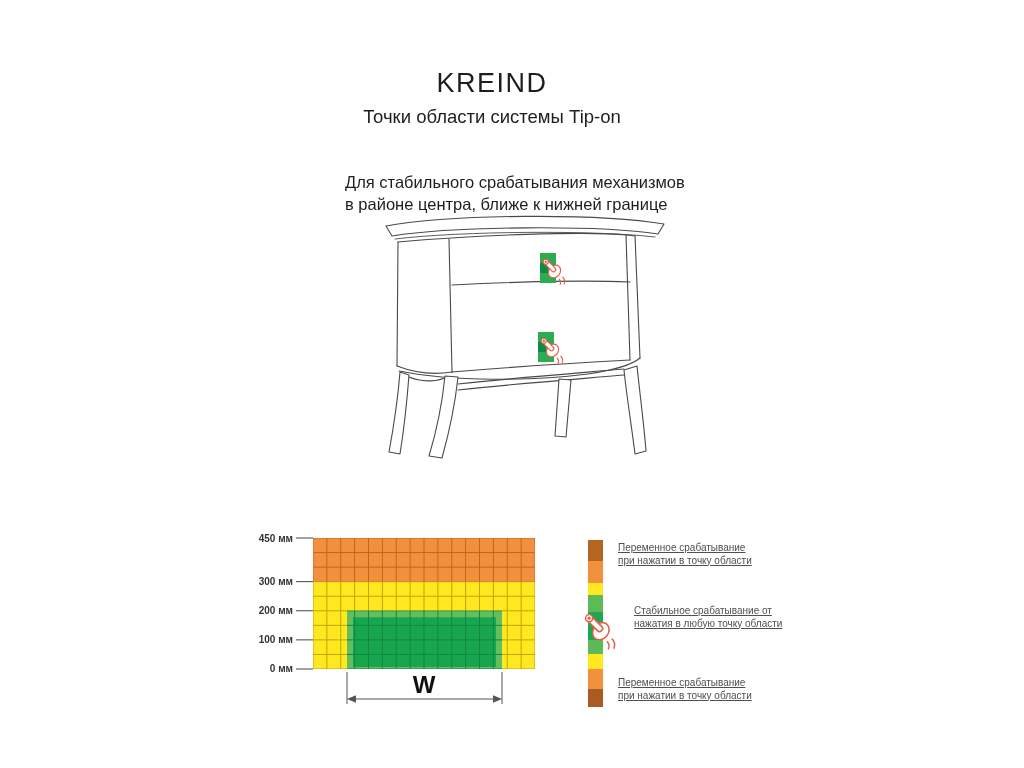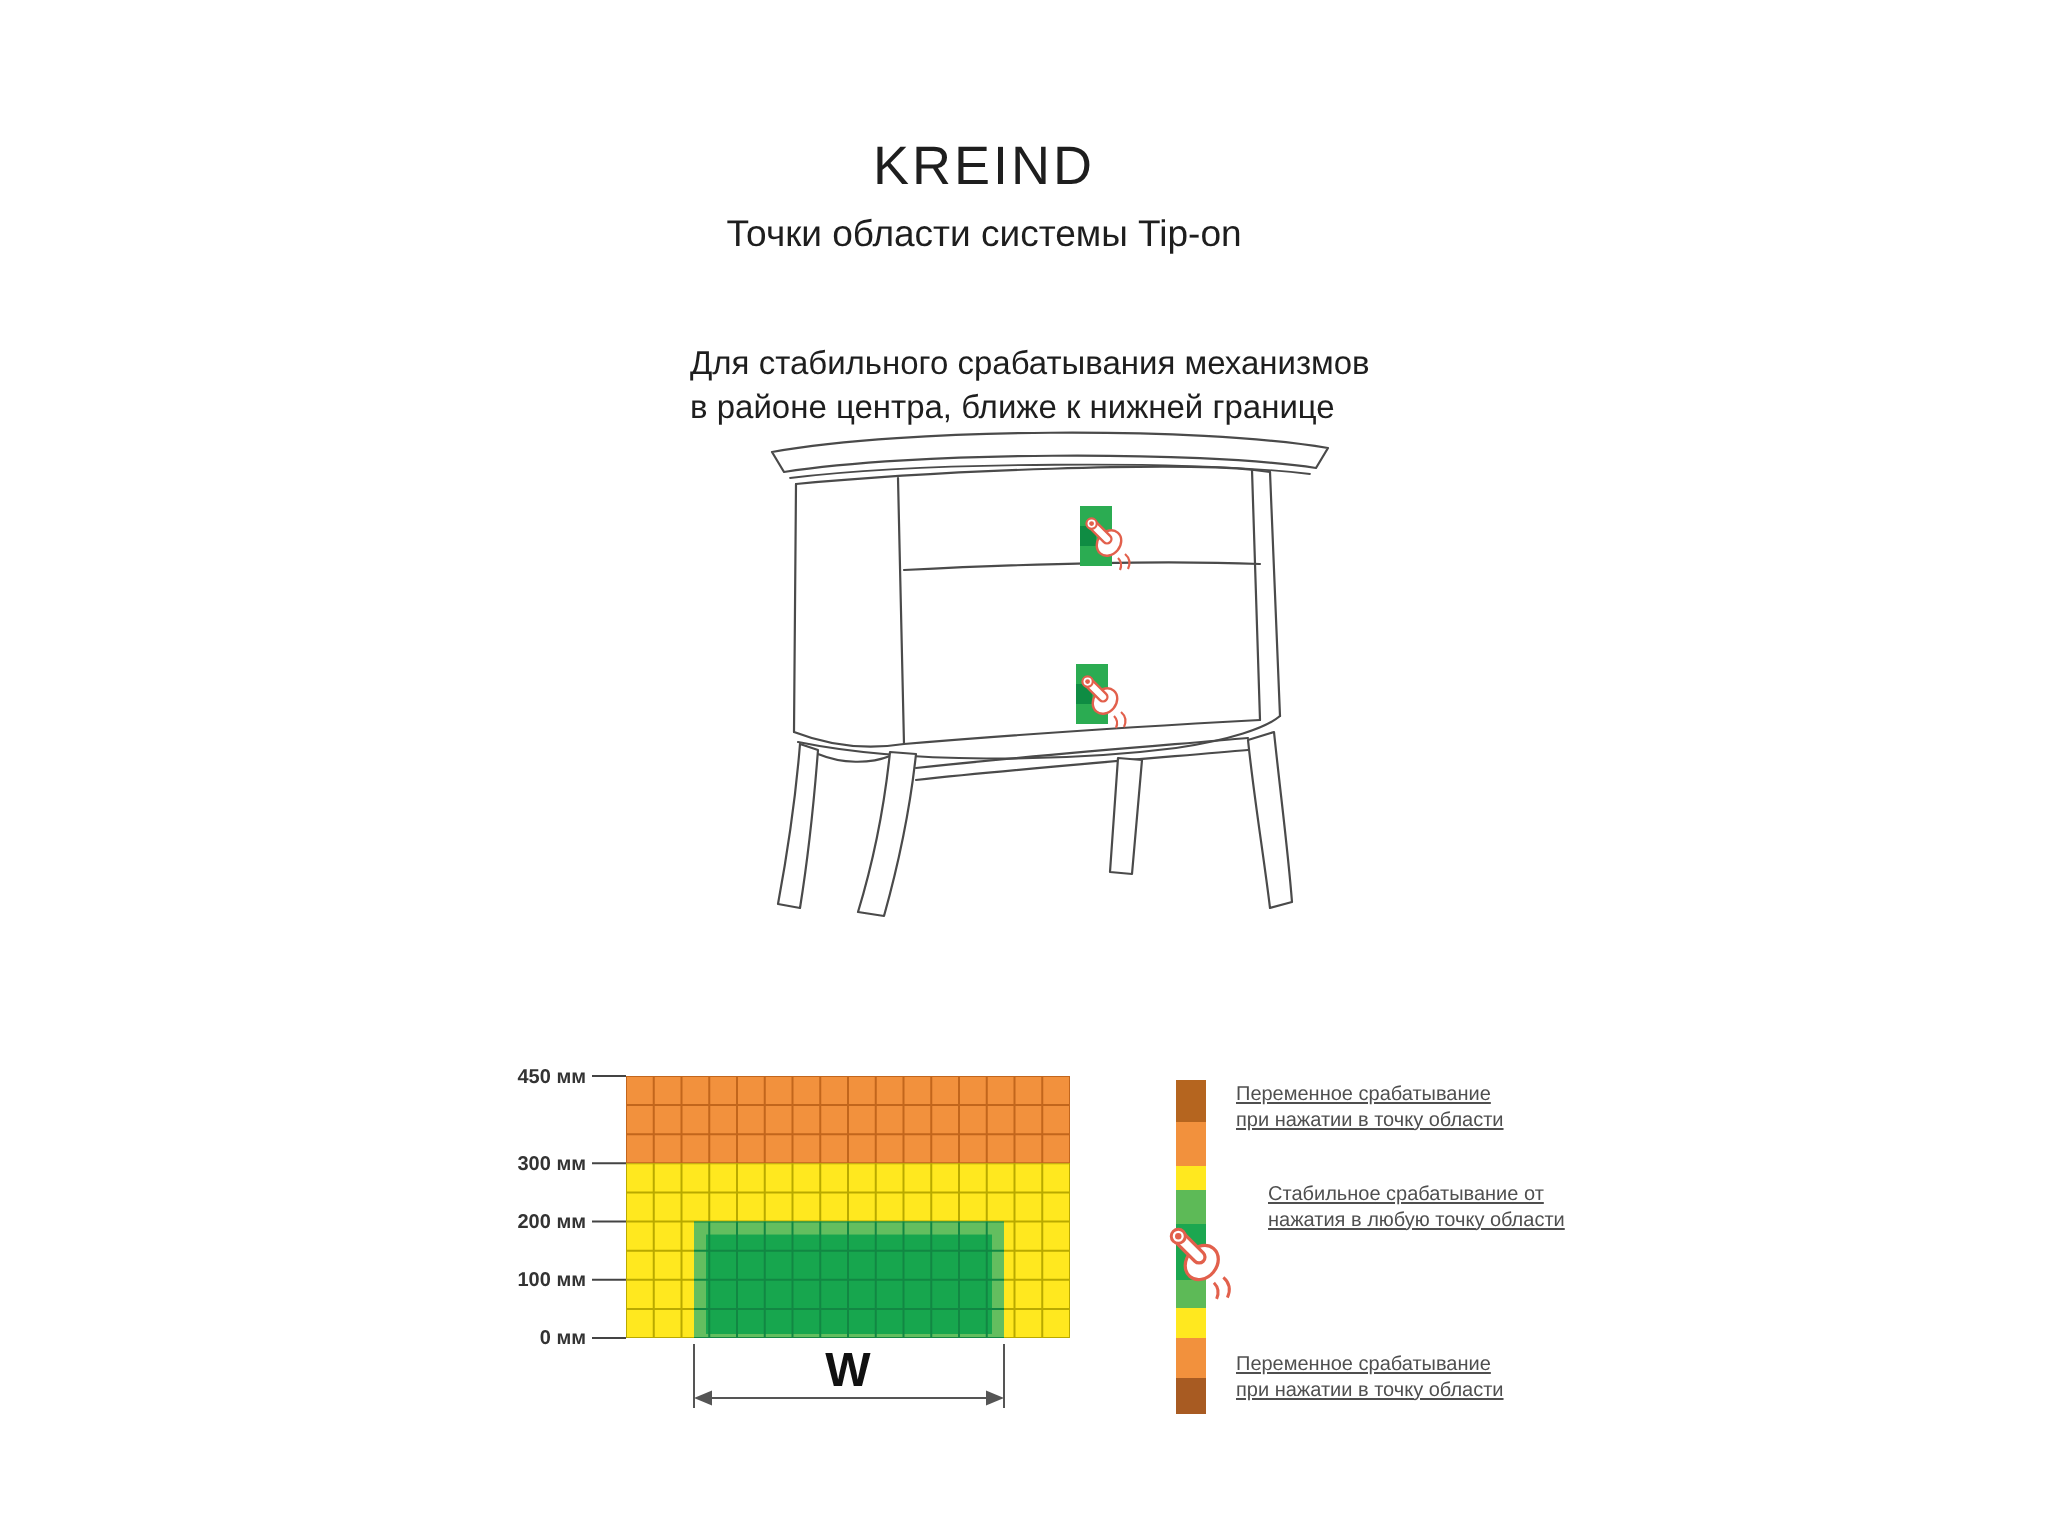--- a/index.html
+++ b/index.html
@@ -236,21 +236,21 @@
       </div>
 
     <svg class="legend-hand" viewBox="0 0 42 42">
       <use href="#hand-press" transform="translate(4,3) scale(1.35)"></use>
     </svg>
 
     <div class="legend-label" style="left:618px;top:16px">
       <div>Переменное срабатывание</div>
       <div>при нажатии в точку области</div>
     </div>
-    <div class="legend-label" style="left:634px;top:66px">
+    <div class="legend-label" style="left:634px;top:79px">
       <div>Стабильное срабатывание от</div>
       <div>нажатия в любую точку области</div>
     </div>
     <div class="legend-label" style="left:618px;top:151px">
       <div>Переменное срабатывание</div>
       <div>при нажатии в точку области</div>
     </div>
 
   </div>
 </div>

